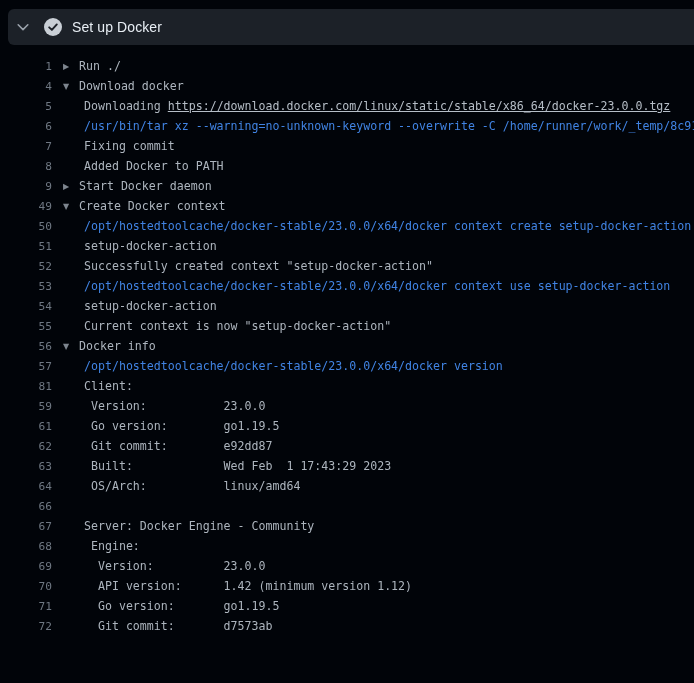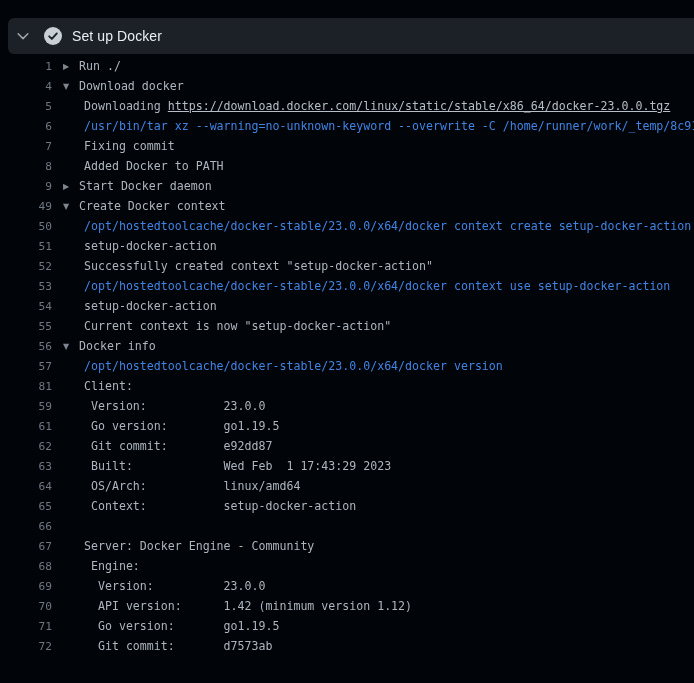--- a/index.html
+++ b/index.html
@@ -14,21 +14,21 @@
   .stage {
     position: relative;
     width: 694px;
     height: 683px;
     background: #010409;
     overflow: hidden;
   }
   
   .step-header {
     position: absolute;
-    top: 18px;
+    top: 9px;
     left: 8px;
     right: 0;
     height: 36px;
     background: #1c2128;
     border-radius: 6px 0 0 6px;
     display: flex;
     align-items: center;
     cursor: pointer;
   }
   .chev-box {
@@ -139,21 +139,20 @@
       <div class="row"><span class="num">54</span><span class="text"><span class="seg-plain">setup-docker-action</span></span></div>
       <div class="row"><span class="num">55</span><span class="text"><span class="seg-plain">Current context is now "setup-docker-action"</span></span></div>
       <div class="row"><span class="num">56</span><span class="arrow">▼</span><span class="gtext">Docker info</span></div>
       <div class="row"><span class="num">57</span><span class="text"><span class="seg-command">/opt/hostedtoolcache/docker-stable/23.0.0/x64/docker version</span></span></div>
       <div class="row"><span class="num">81</span><span class="text"><span class="seg-plain">Client:</span></span></div>
       <div class="row"><span class="num">59</span><span class="text"><span class="seg-plain"> Version:           23.0.0</span></span></div>
       <div class="row"><span class="num">61</span><span class="text"><span class="seg-plain"> Go version:        go1.19.5</span></span></div>
       <div class="row"><span class="num">62</span><span class="text"><span class="seg-plain"> Git commit:        e92dd87</span></span></div>
       <div class="row"><span class="num">63</span><span class="text"><span class="seg-plain"> Built:             Wed Feb  1 17:43:29 2023</span></span></div>
       <div class="row"><span class="num">64</span><span class="text"><span class="seg-plain"> OS/Arch:           linux/amd64</span></span></div>
-      <div class="row"><span class="num">65</span><span class="text"><span class="seg-plain"> Context:           setup-docker-action</span></span></div>
       <div class="row"><span class="num">66</span><span class="text"><span class="seg-plain"></span></span></div>
       <div class="row"><span class="num">67</span><span class="text"><span class="seg-plain">Server: Docker Engine - Community</span></span></div>
       <div class="row"><span class="num">68</span><span class="text"><span class="seg-plain"> Engine:</span></span></div>
       <div class="row"><span class="num">69</span><span class="text"><span class="seg-plain">  Version:          23.0.0</span></span></div>
       <div class="row"><span class="num">70</span><span class="text"><span class="seg-plain">  API version:      1.42 (minimum version 1.12)</span></span></div>
       <div class="row"><span class="num">71</span><span class="text"><span class="seg-plain">  Go version:       go1.19.5</span></span></div>
       <div class="row"><span class="num">72</span><span class="text"><span class="seg-plain">  Git commit:       d7573ab</span></span></div>
     </div>
 
 </div>

